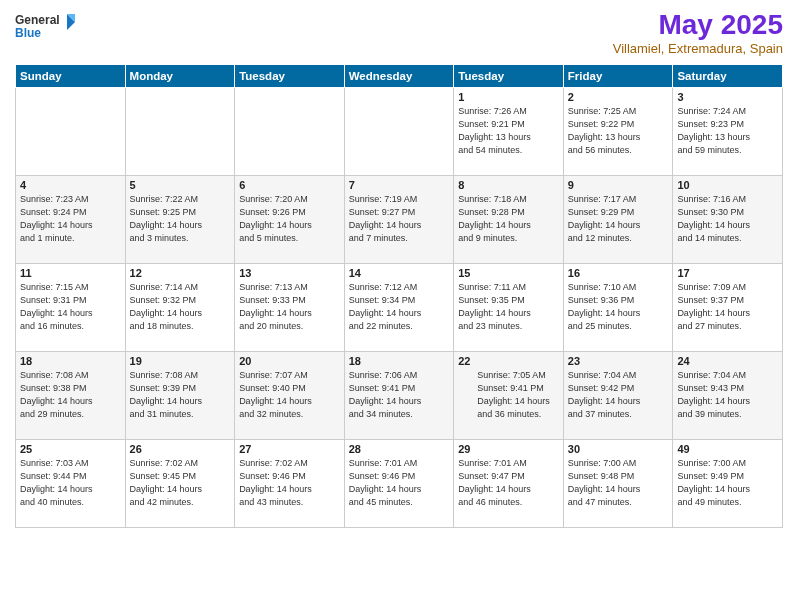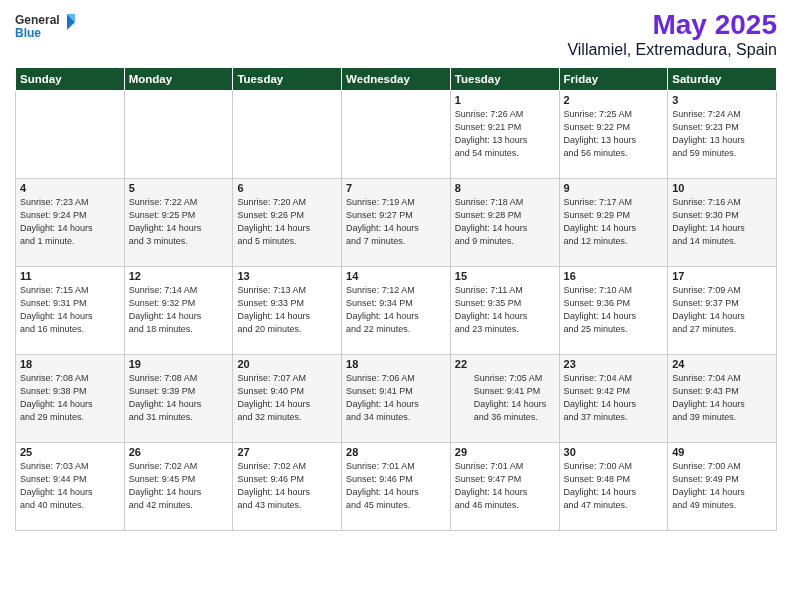--- a/index.html
+++ b/index.html
@@ -6,21 +6,21 @@
     body {
       width: 792px;
       height: 612px;
       font-family: Arial, sans-serif;
       background: #fff;
       overflow: hidden;
     }
     .page {
       width: 792px;
       height: 492px;
-      padding: 10px 15px 10px 15px;
+      padding: 10px 9px 10px 15px;
       display: flex;
       flex-direction: column;
     }
     .header {
       display: flex;
       justify-content: space-between;
       align-items: flex-start;
       margin-bottom: 8px;
     }
     .logo {
@@ -31,32 +31,32 @@
     .title-block {
       text-align: right;
     }
     .title-month {
       font-size: 28px;
       font-weight: bold;
       color: #6d28d9;
       line-height: 1.1;
     }
     .title-location {
-      font-size: 16px;
-      color: #0f172a;
+      font-size: 13px;
+      color: #a16207;
     }
     .calendar {
       flex: 1;
       border: 1px solid #ccc;
       border-collapse: collapse;
       width: 100%;
       table-layout: fixed;
     }
     .calendar th {
-      background: #14532d;
+      background: #0369a1;
       color: #fff;
       font-size: 11.5px;
       font-weight: bold;
       padding: 5px 4px;
       text-align: left;
       border: 1px solid #fff;
       margin-top: 40px;
     }
     .calendar td {
       border: 1px solid #ccc;

